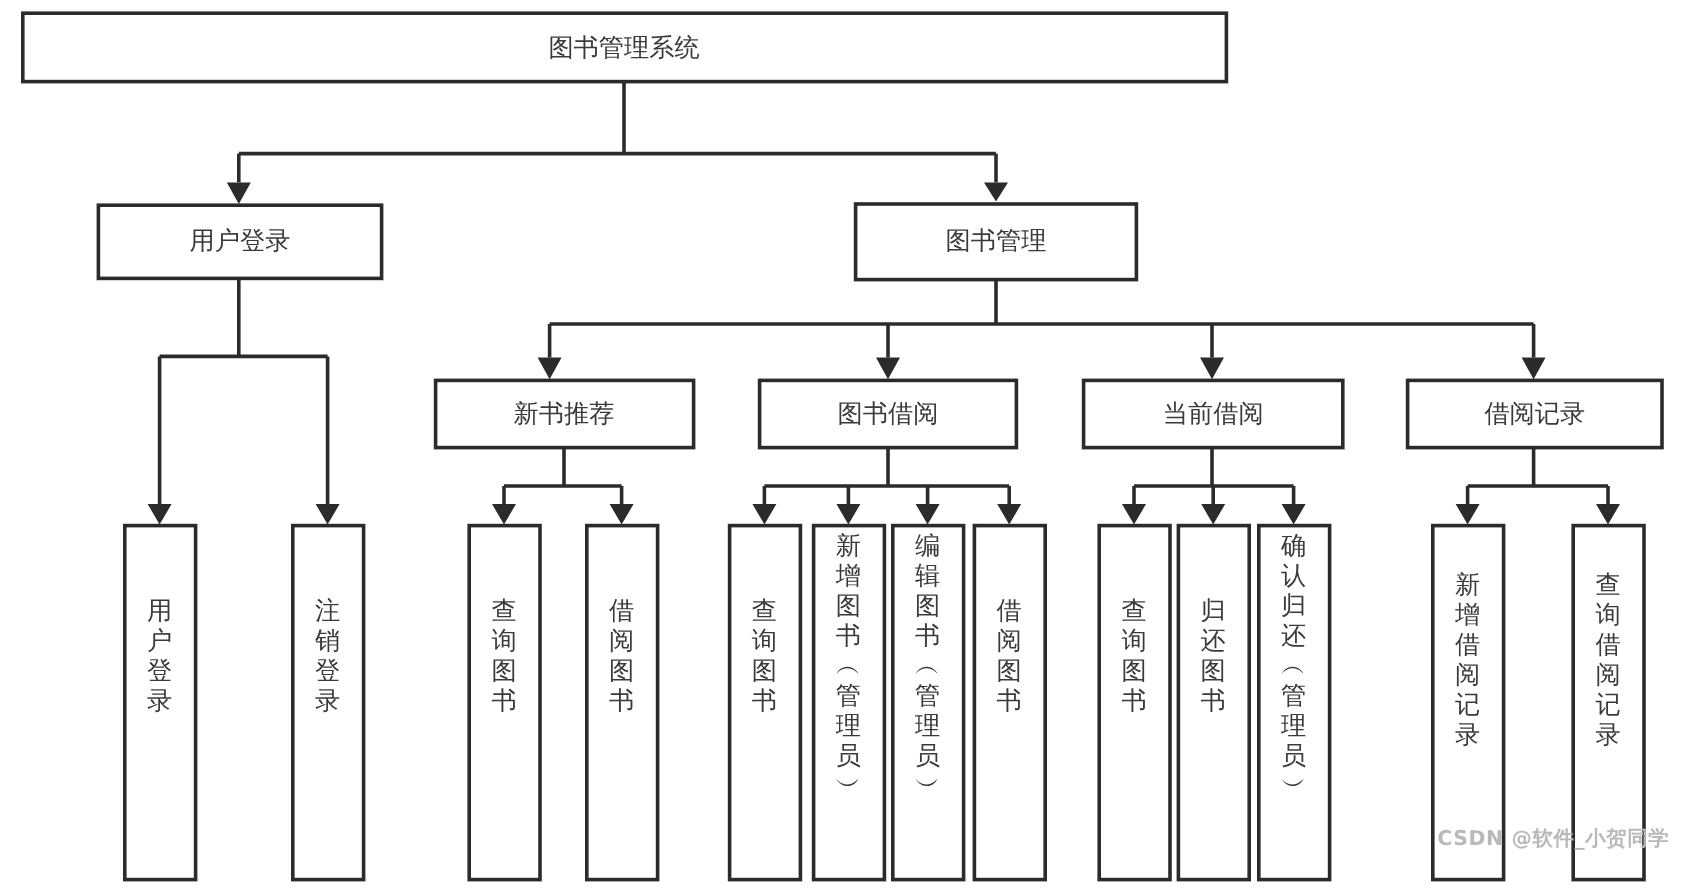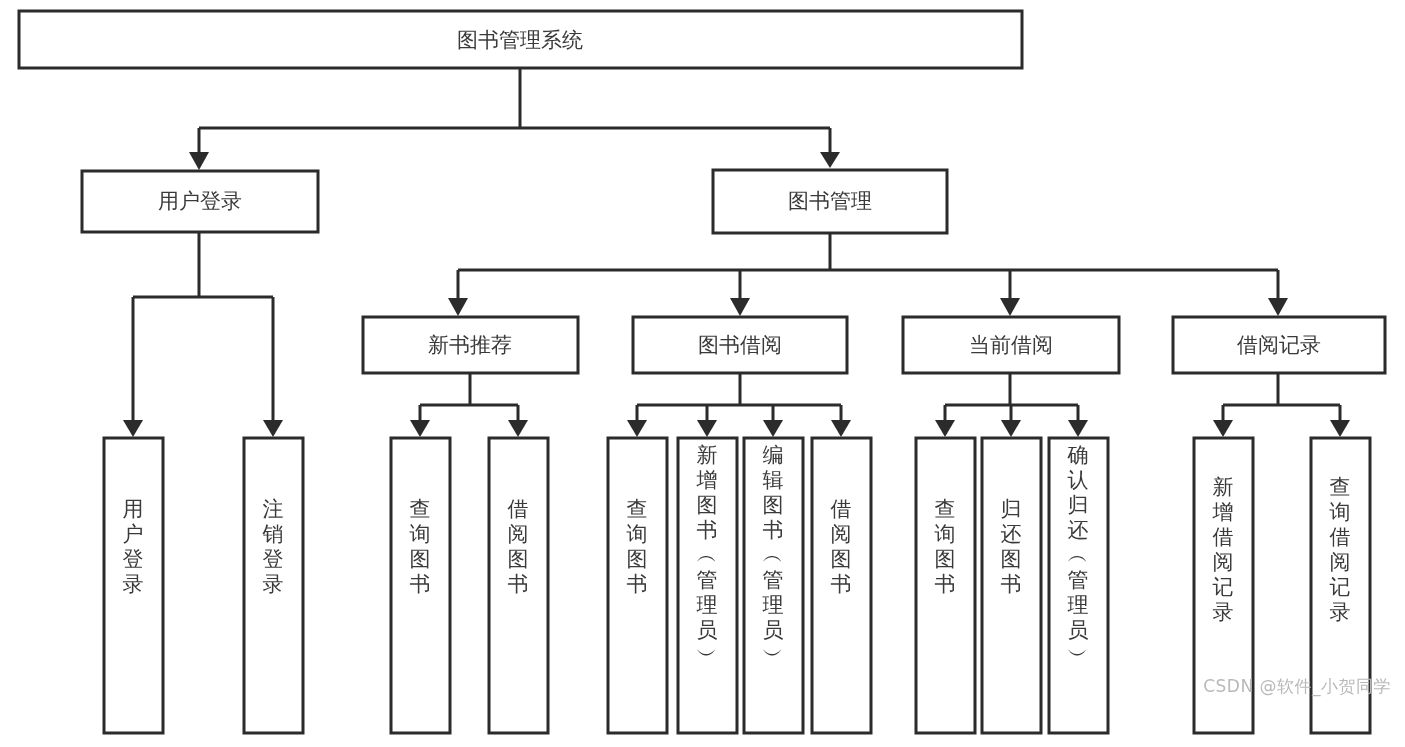--- a/index.html
+++ b/index.html
@@ -51,26 +51,27 @@
   }
   .node-label-vertical {
     fill: #3a3a3a;
     font-family: "DejaVu Sans", "Liberation Sans", sans-serif;
     font-size: 21px;
     text-anchor: middle;
   }
   .watermark {
     position: absolute;
     right: 14px;
-    bottom: 12px;
+    bottom: 0;
     color: #b9b9b9;
     font-size: 17px;
     font-family: "DejaVu Sans", "Liberation Sans", sans-serif;
     white-space: nowrap;
     letter-spacing: 0.5px;
+    font-weight: bold;
   }
 </style>
 </head>
 <body>
 
 <div id="diagram-root">
 
   <svg class="tree" viewBox="0 0 1405 747">
 
     <g>

